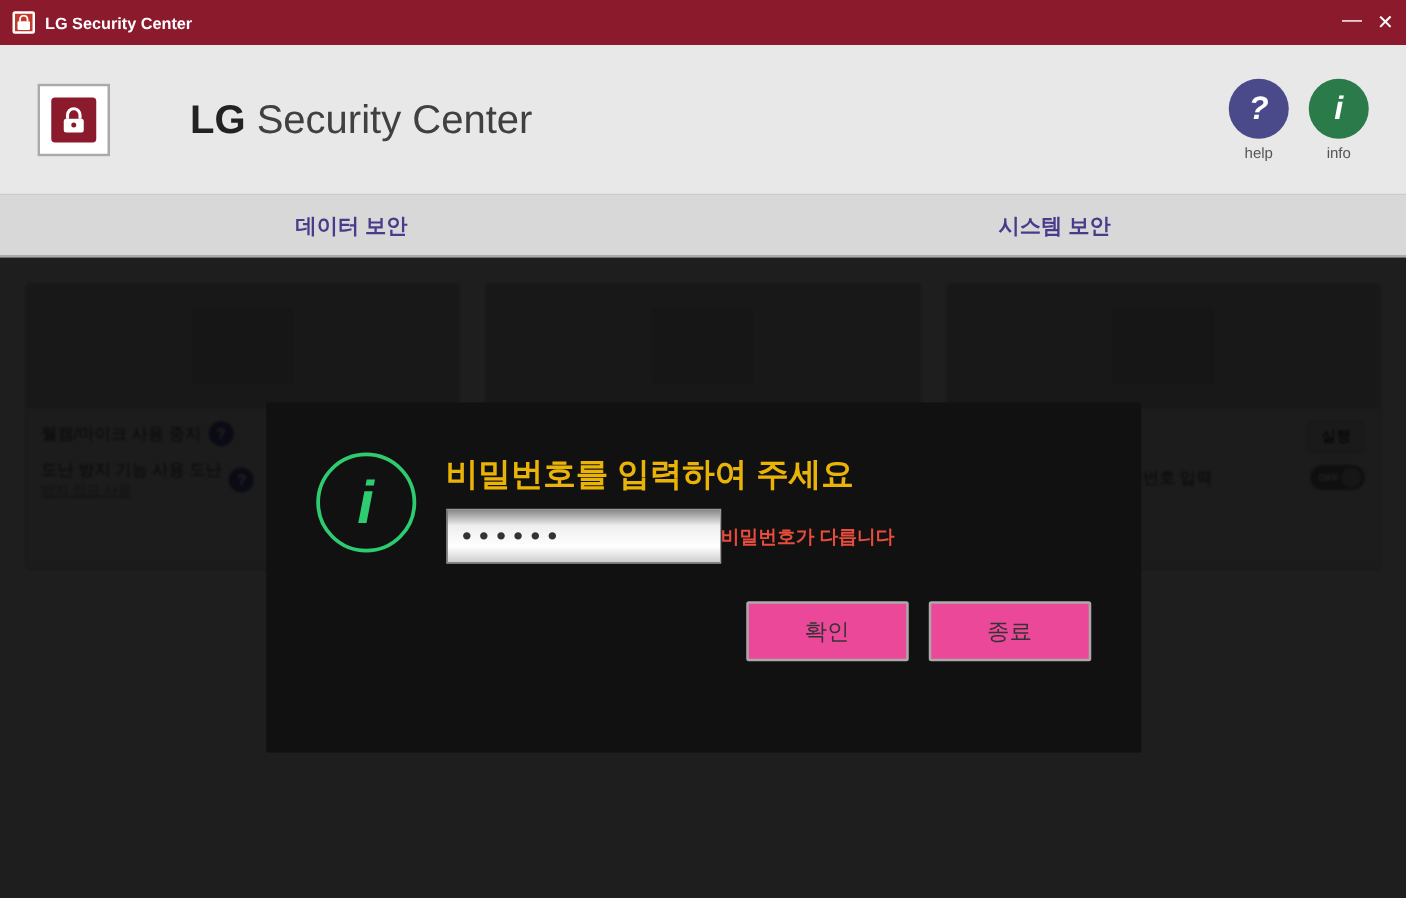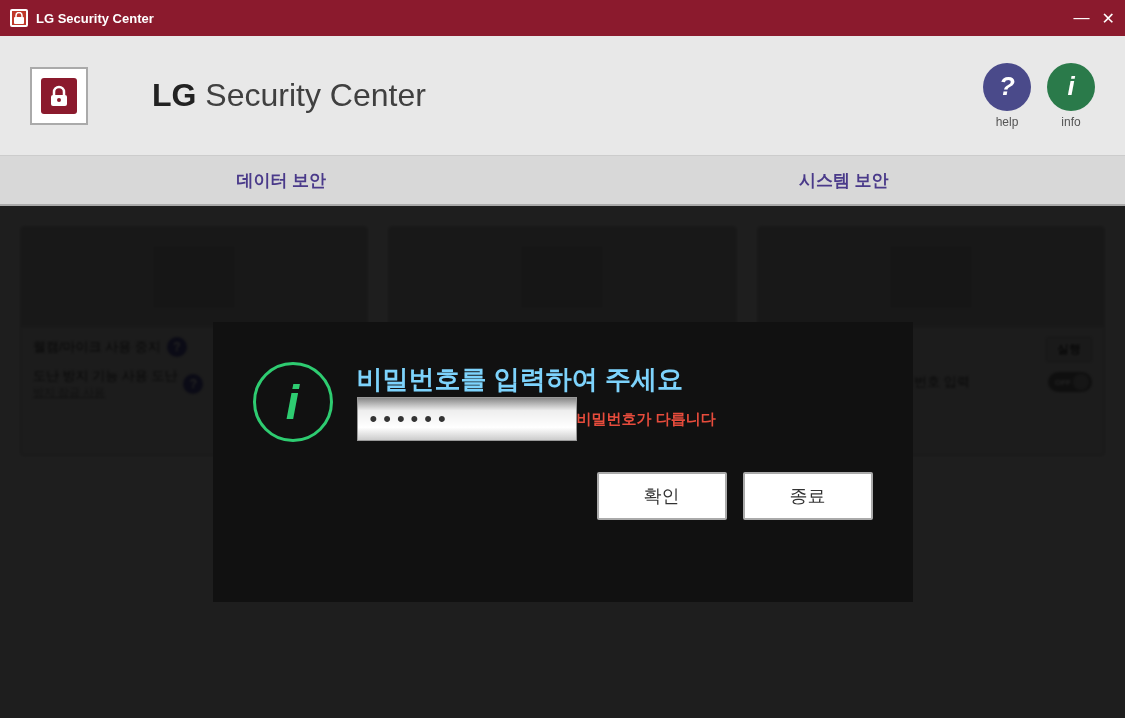--- a/index.html
+++ b/index.html
@@ -279,21 +279,22 @@
       font-style: italic;
       font-weight: bold;
     }
     .modal-body {
       flex: 1;
       color: white;
     }
     .modal-title {
       font-size: 26px;
       font-weight: bold;
-      color: #7dd3fc;
+      margin-bottom: 10px;
+      color: #eab308;
     }
     .modal-desc {
       font-size: 14px;
       color: #ccc;
       margin-bottom: 24px;
     }
     .modal-input-row {
       display: flex;
       align-items: center;
       margin-bottom: 0;
@@ -315,21 +316,21 @@
     }
     .modal-buttons {
       display: flex;
       justify-content: flex-end;
       gap: 16px;
       margin-top: 30px;
     }
     .modal-btn {
       width: 130px;
       height: 48px;
-      background: #ffffff;
+      background: #ec4899;
       border: 2px solid #aaa;
       border-radius: 2px;
       font-size: 18px;
       color: #333;
       cursor: pointer;
       font-family: 'Malgun Gothic', sans-serif;
     }
   </style>
 </head>
 <body>

